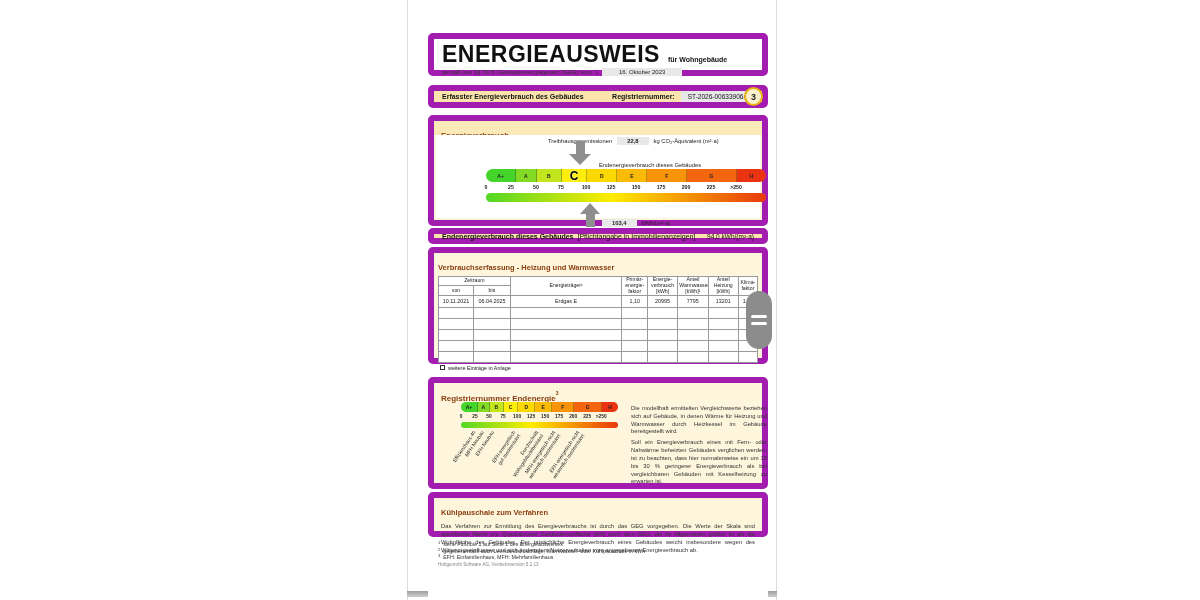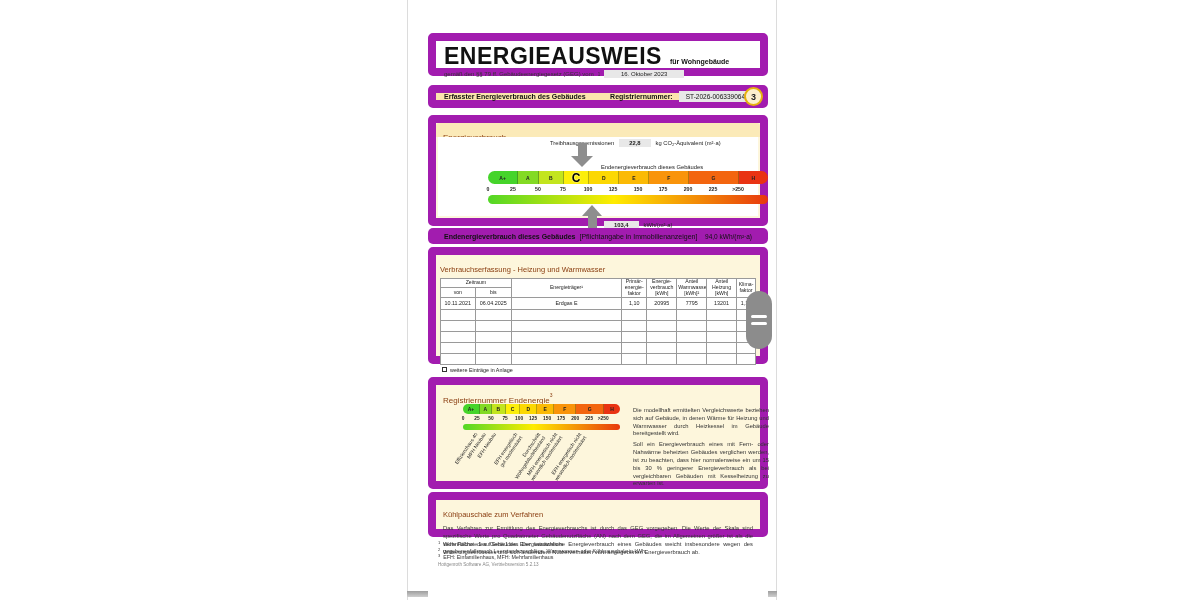--- a/index.html
+++ b/index.html
@@ -10,23 +10,23 @@
   .edge-left { left:407px; }
   .edge-right { left:776px; }
 
   .viewer-topbar { position:absolute; left:428px; top:5px; width:340px; height:7px;
     background:linear-gradient(#5a5a5a,#3f3f3f); border-radius:3px; }
   .viewer-bottombar { position:absolute; left:407px; top:591px; width:370px; height:6px;
     background:linear-gradient(#9e9e9e,#cfcfcf); }
 
   .page { position:absolute; left:428px; top:0; width:340px; height:600px; background:#ffffff; }
 
-  .gold-box { position:absolute; border:8px solid #a21caf; border-radius:5px;
+  .gold-box { position:absolute; border:6px solid #a21caf; border-radius:5px;
     background:#fdf6dc; }
-  .sec-title { color:#8a3d10; font-weight:normal; font-size:8px; }
+  .sec-title { color:#8a3d10; font-weight:bold; font-size:8px; }
 
   
   .hdr-box { left:0; top:33px; width:340px; height:43px; background:#ffffff; padding:4px 8px; }
   .hdr-title-row { display:flex; align-items:baseline; gap:8px; }
   .cert-title { font-size:23px; font-weight:bold; letter-spacing:0.5px; color:#111; line-height:1; }
   .bldg-type { font-size:7px; font-weight:bold; color:#111; }
   .law-row { display:flex; align-items:center; gap:4px; margin-top:2px; font-size:6px; color:#333; }
   .sup { font-size:4.5px; vertical-align:super; }
   .gray-chip { background:#e8e8e8; padding:1px 8px; font-size:6px; color:#222; text-align:center; }
 

